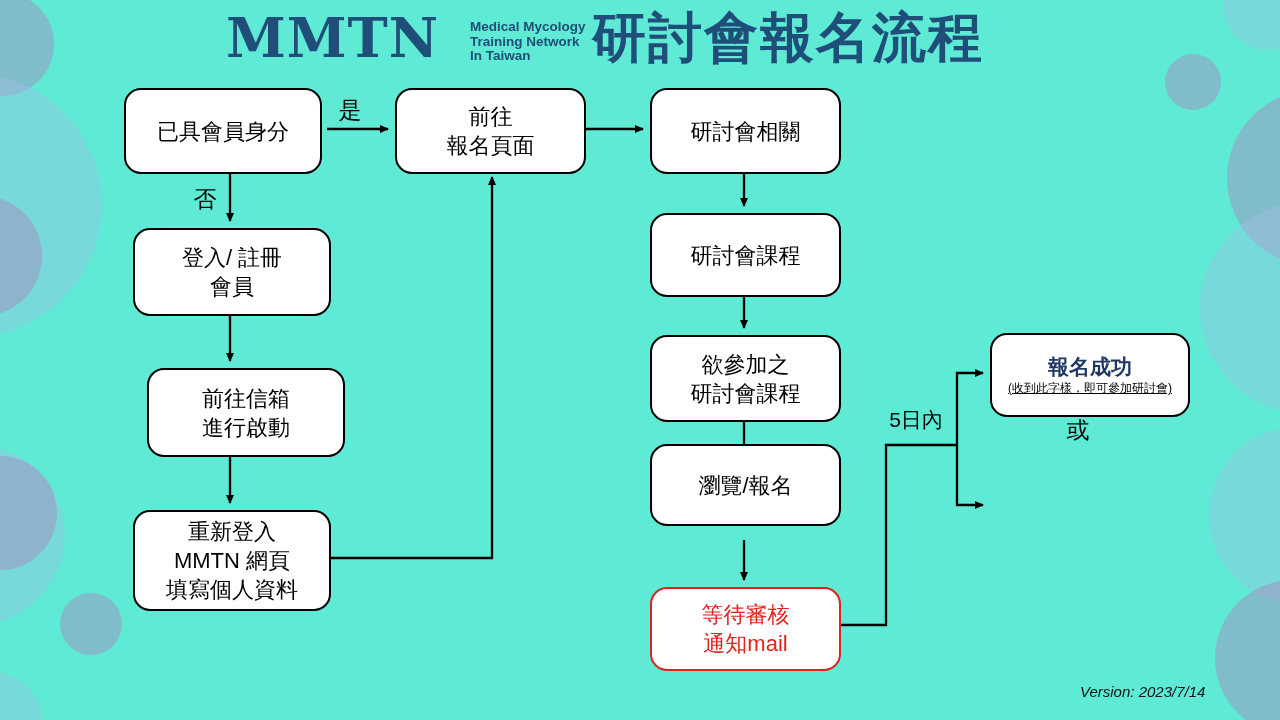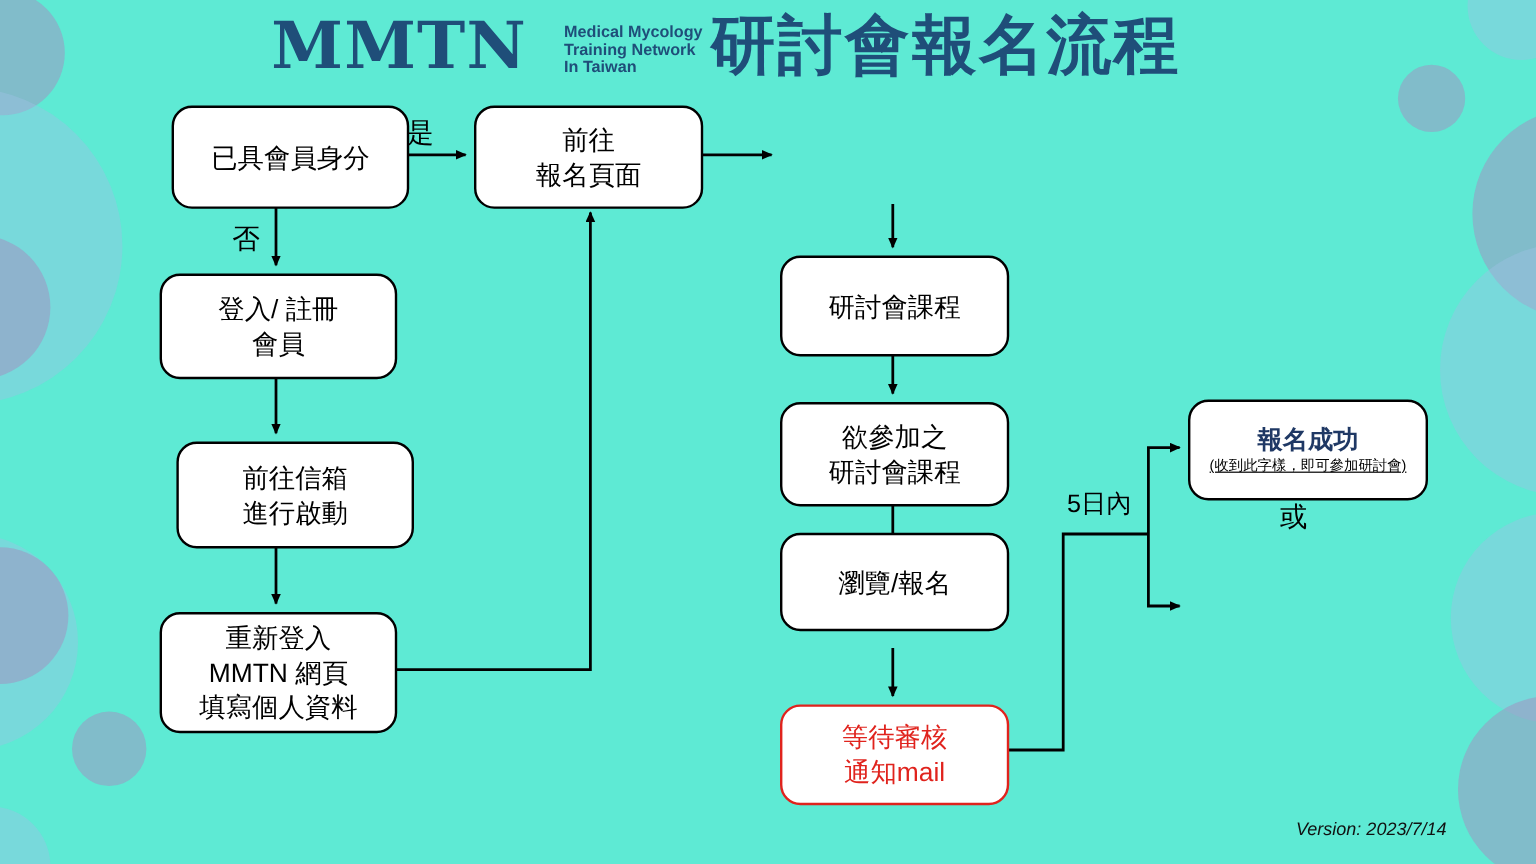--- a/index.html
+++ b/index.html
@@ -92,29 +92,32 @@
       <line x1="744" y1="170" x2="744" y2="206" marker-end="url(#ah)"></line>
       <line x1="744" y1="293" x2="744" y2="328" marker-end="url(#ah)"></line>
       <line x1="744" y1="418" x2="744" y2="455" marker-end="url(#ah)"></line>
       <line x1="744" y1="540" x2="744" y2="580" marker-end="url(#ah)"></line>
       <path d="M837,625 H886 V445 H957"></path>
       <path d="M957,445 V373 H983" marker-end="url(#ah)"></path>
       <path d="M957,445 V505 H983" marker-end="url(#ah)"></path>
     </g>
   </svg>
 
-  <div class="node" style="left:143px;top:88px;width:194px;height:82px">
+  <div class="node" style="left:124px;top:88px;width:194px;height:82px">
     <div>已具會員身分</div>
   </div>
 
   <div class="node" style="left:395px;top:88px;width:187px;height:82px">
     <div>前往</div>
     <div>報名頁面</div>
   </div>
 
+  <div class="node" style="left:650px;top:88px;width:187px;height:82px">
+    <div>研討會相關</div>
+  </div>
 
   <div class="node" style="left:133px;top:228px;width:194px;height:84px">
     <div>登入/ 註冊</div>
     <div>會員</div>
   </div>
 
   <div class="node" style="left:147px;top:368px;width:194px;height:85px">
     <div>前往信箱</div>
     <div>進行啟動</div>
   </div>

